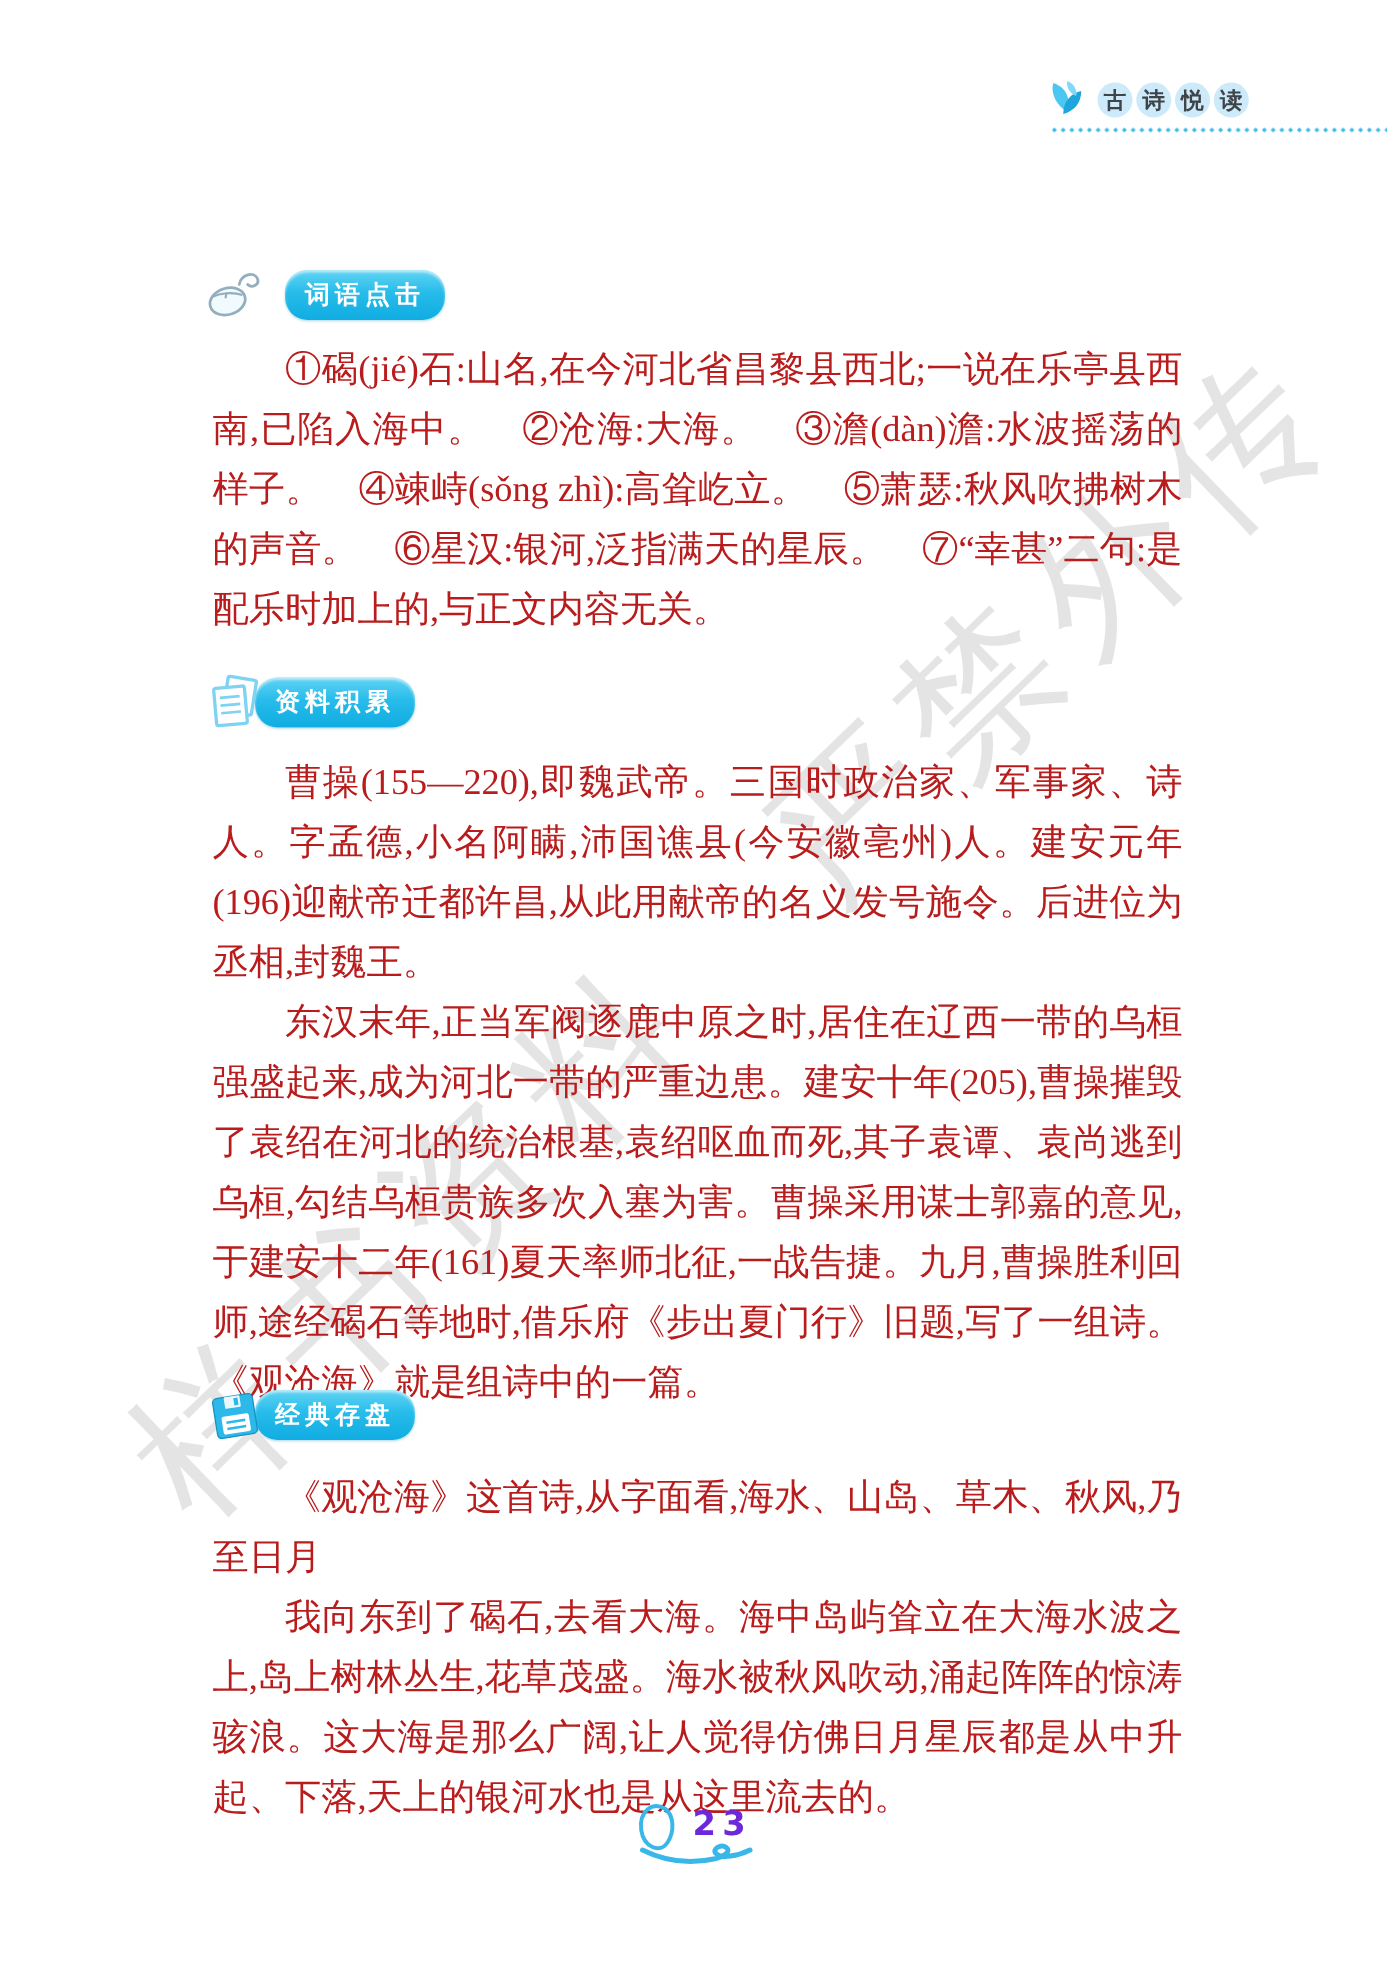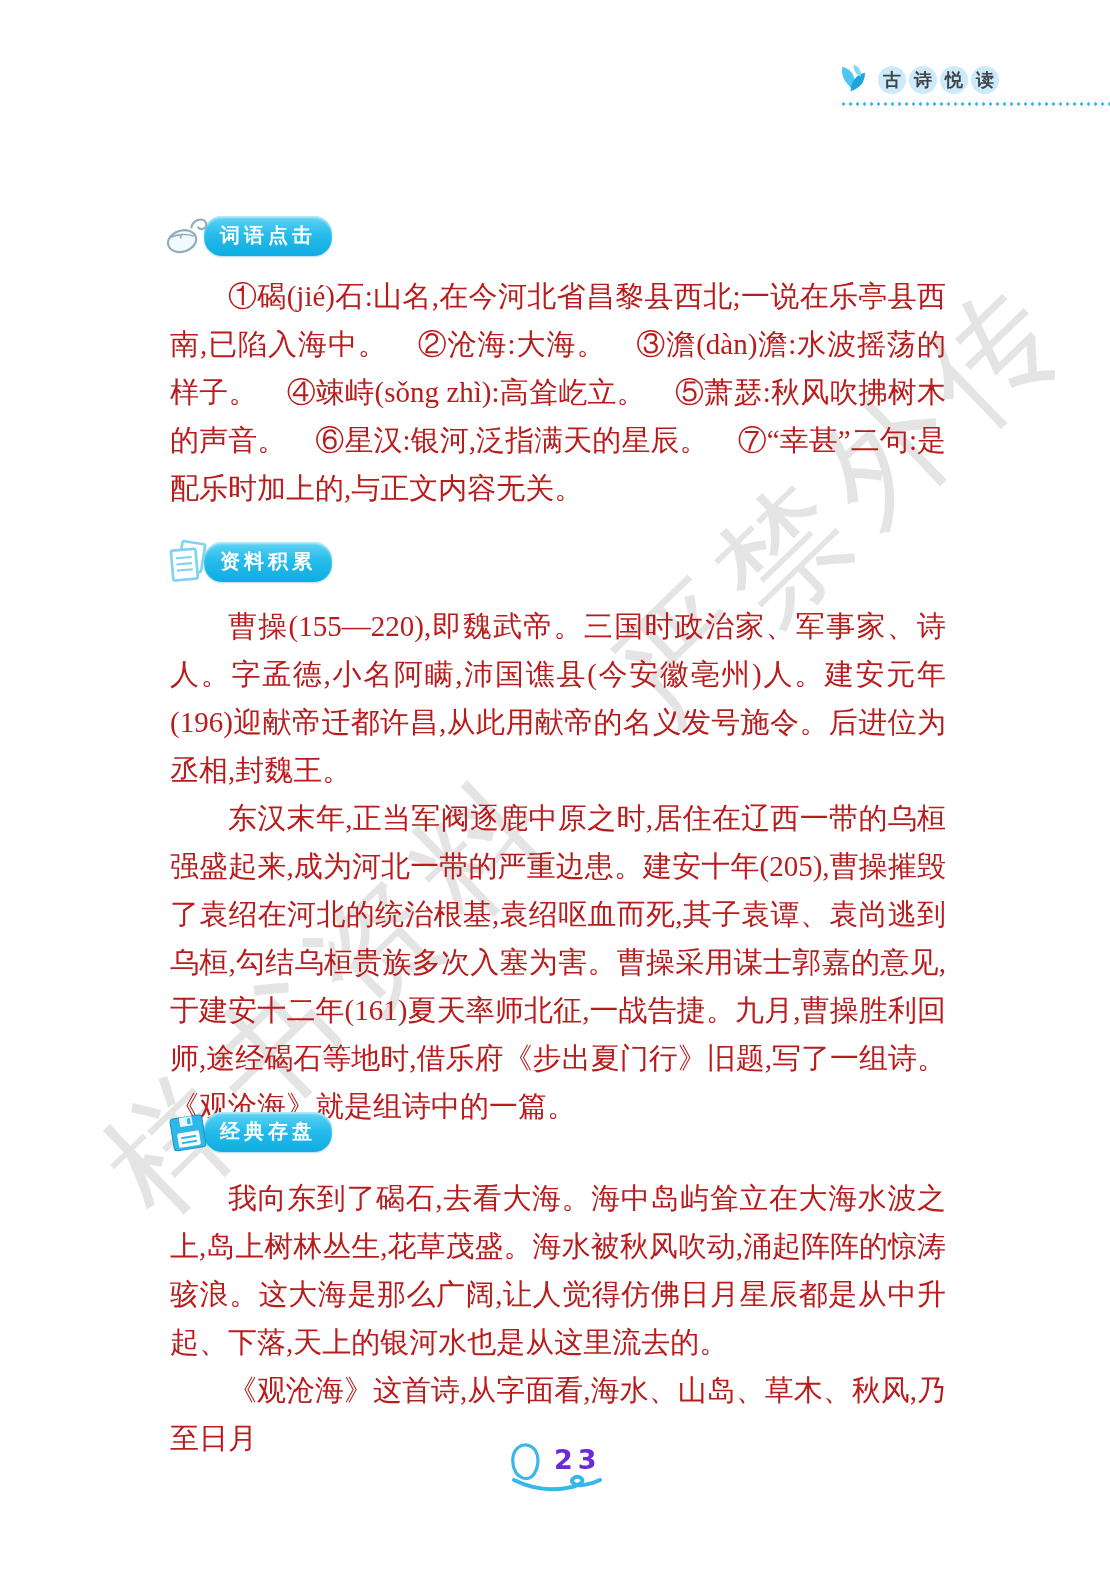--- a/index.html
+++ b/index.html
@@ -33,21 +33,21 @@
   
   .badge-row { position:absolute; display:flex; align-items:center; z-index:2; }
   .badge-icon { width:44px; height:48px; margin-right:-6px; position:relative; z-index:3; }
   .badge {
     background:linear-gradient(180deg,#62d3f4 0%,#27bcea 45%,#10ace2 100%);
     color:#ffffff; font:bold 20px "Liberation Sans","DejaVu Sans",sans-serif;
     letter-spacing:4px; padding:6px 16px 7px 16px; border-radius:18px;
     box-shadow:inset 0 2px 2px rgba(255,255,255,0.55), 0 1px 2px rgba(30,150,190,0.35);
     white-space:nowrap;
   }
-  .badge-row-1 { top:212px; left:166px; }
+  .badge-row-1 { top:212px; left:166px;gap:24px; }
   .badge-row-2 { top:538px; left:166px; }
   .badge-row-3 { top:1108px; left:166px;text-align:right; }
   
   .text-block { position:absolute; left:170px; width:776px; z-index:1; }
   .text-block p {
     margin:0; font-size:29px; line-height:48px; text-indent:2em;
     text-align:justify; color:#b91c1c;
   }
   .block-1 { top:272px; }
   .block-2 { top:602px; }
@@ -122,22 +122,22 @@
         <rect x="18" y="9" width="15" height="11" rx="1" fill="#eaf8fe"></rect>
         <rect x="27" y="11" width="4" height="7" fill="#2cb9e9"></rect>
         <rect x="13" y="27" width="26" height="17" rx="2" fill="#ffffff"></rect>
         <line x1="17" y1="33" x2="35" y2="33" stroke="#2cb9e9" stroke-width="2.4"></line>
         <line x1="17" y1="39" x2="35" y2="39" stroke="#2cb9e9" stroke-width="2.4"></line>
       </g>
     </svg>
     <span class="badge">经典存盘</span>
   </div>
   <div class="text-block block-3">
+    <p>《观沧海》这首诗,从字面看,海水、山岛、草木、秋风,乃至日月</p>
     <p>我向东到了碣石,去看大海。海中岛屿耸立在大海水波之上,岛上树林丛生,花草茂盛。海水被秋风吹动,涌起阵阵的惊涛骇浪。这大海是那么广阔,让人觉得仿佛日月星辰都是从中升起、下落,天上的银河水也是从这里流去的。</p>
-    <p>《观沧海》这首诗,从字面看,海水、山岛、草木、秋风,乃至日月</p>
   </div>
 
   <div class="footer">
     <svg class="ribbon" viewBox="0 0 120 60">
       <path d="M40 7 C30 1 19 9 21 24 C23 38 36 43 42 34 C48 25 47 12 40 7 Z" fill="none" stroke="#39b7e9" stroke-width="3.2"></path>
       <path d="M22 40 C42 50 62 51 80 47 C88 45 93 41 89 38 C85 35 77 39 81 43 C85 47 98 45 108 40" fill="none" stroke="#39b7e9" stroke-width="4" stroke-linecap="round"></path>
     </svg>
     <span class="page-number">23</span>
   </div>
 

